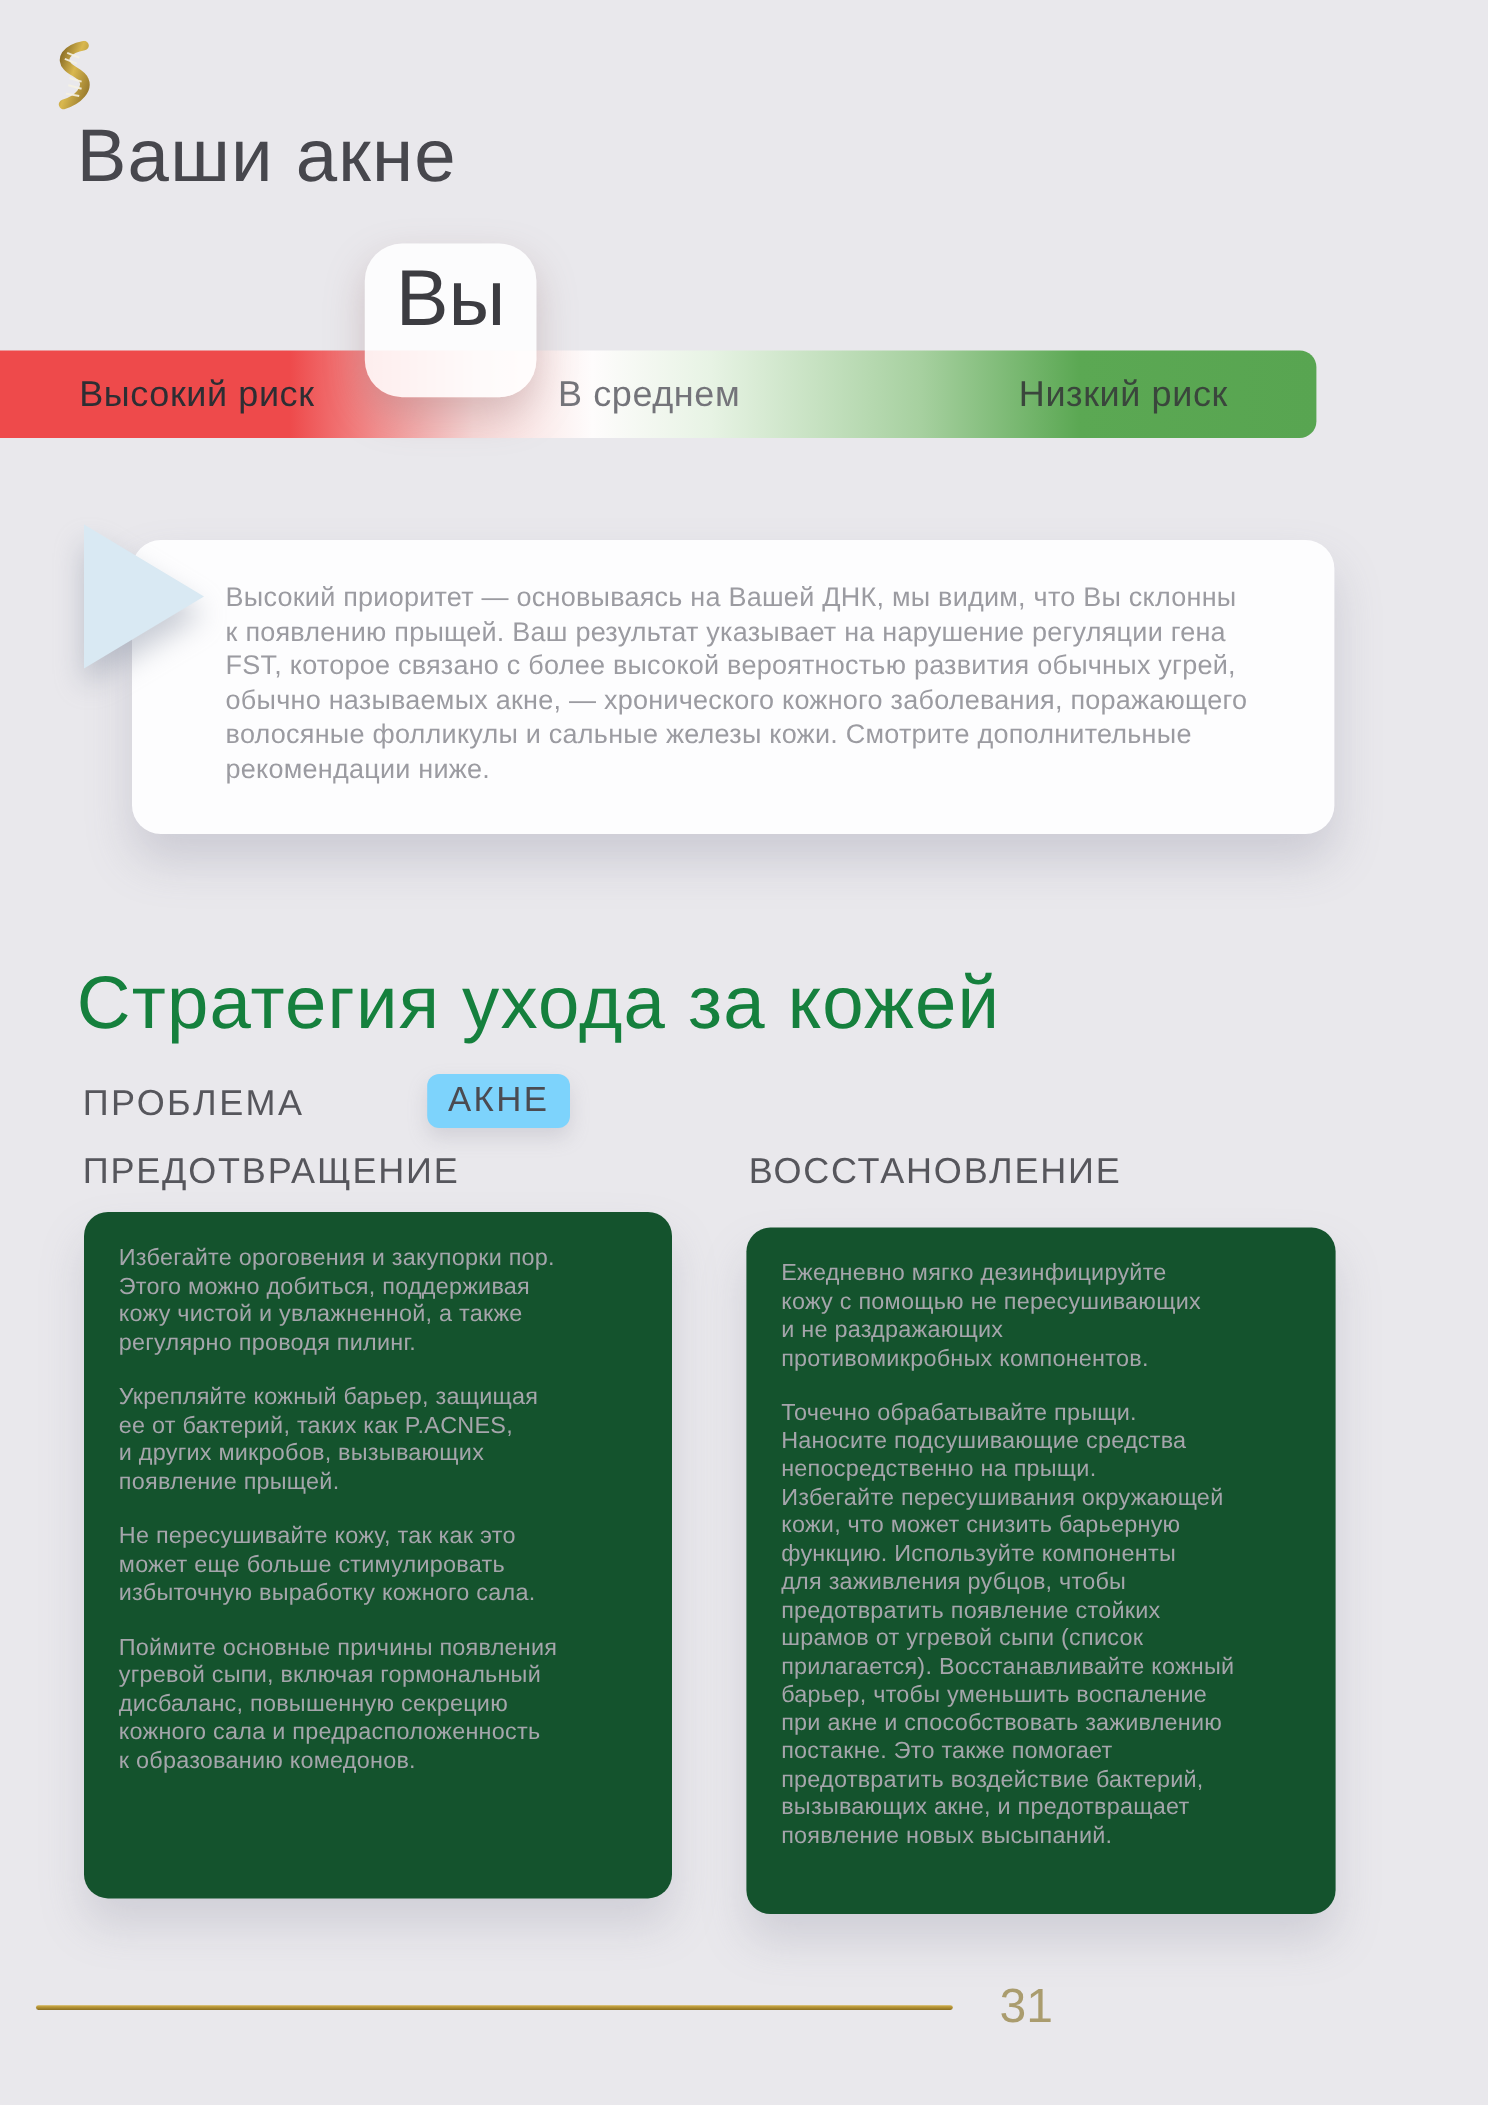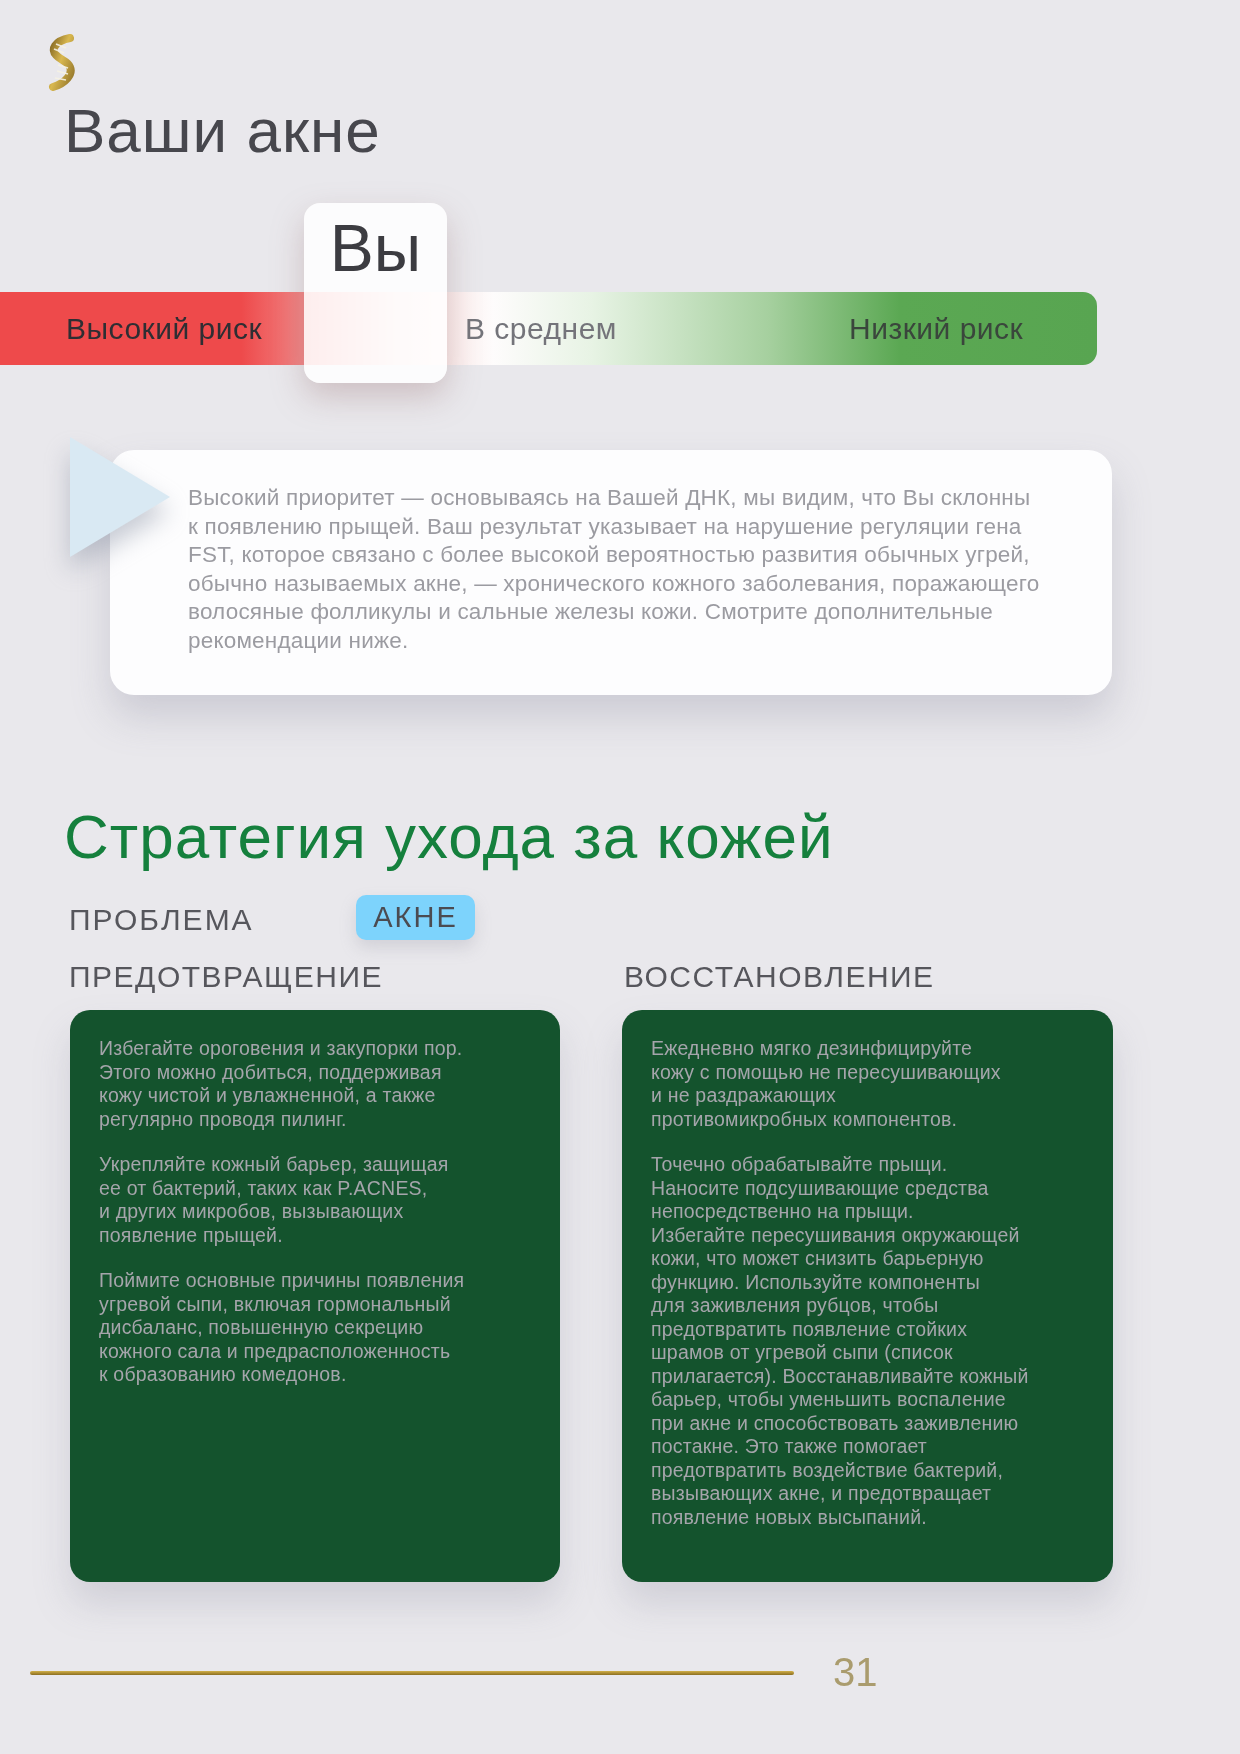--- a/index.html
+++ b/index.html
@@ -26,22 +26,22 @@
       #ee4a4b 0%, #ee4a4b 22%, #f8d8d7 36%, #fefcfc 45%,
       #e7f3e4 54%, #a6d09f 70%, #5ba853 82%, #58a551 100%);
   }
   .risk-label{position:absolute;top:0;height:73px;display:flex;align-items:center;
     font-size:30px;font-weight:300;letter-spacing:.5px;white-space:nowrap;}
   .risk-high{left:66px;color:#2e2e33;text-align:right;}
   .risk-mid{left:465px;color:#74747a;}
   .risk-low{left:849px;color:#3a463c;}
 
   .you-card{
-    left:304px;top:203px;width:143px;height:180px;z-index:2;
-    border-radius:16px;background:rgba(255,255,255,0.86);
+    left:304px;top:203px;width:143px;height:128px;z-index:2;
+    border-radius:31px;background:rgba(255,255,255,0.86);
     box-shadow:0 14px 32px rgba(160,125,130,0.38);
     display:flex;justify-content:center;align-items:flex-start;
   }
   .you-card span{font-size:66px;font-weight:200;color:#3c3c41;margin-top:12px;line-height:1;}
 
   
   .note-card{
     left:110px;top:450px;width:1002px;height:245px;z-index:1;
     background:#fdfdfe;border-radius:24px;
     box-shadow:0 22px 38px rgba(140,140,160,0.30);
@@ -75,21 +75,21 @@
   .col-header{top:960px;font-size:30px;font-weight:300;letter-spacing:1.5px;color:#56565c;white-space:nowrap;}
   .col-header.left{left:69px;}
   .col-header.right{left:624px;}
 
   .text-card{
     top:1010px;height:572px;background:#14532d;border-radius:20px;
     box-shadow:0 22px 36px rgba(140,140,160,0.26);
     box-sizing:border-box;padding:27px 22px 0 29px;
   }
   .text-card.left{left:70px;width:490px;}
-  .text-card.right{left:622px;width:491px;}
+  .text-card.right{left:622px;width:491px;margin-top:13px;}
   .text-card p{
     margin:0 0 22px 0;font-size:19.5px;line-height:23.5px;color:#a5a5ab;
     white-space:pre-line;letter-spacing:.2px;font-weight:300;
   }
 
   
   .footer-line{
     left:30px;top:1671px;width:764px;height:4px;border-radius:2px;
     background:linear-gradient(180deg,#d2b04a 0%,#a8882f 60%,#8a6f24 100%);
   }
@@ -153,20 +153,23 @@
 
 <div class="abs text-card left">
     <p>Избегайте ороговения и закупорки пор.
 Этого можно добиться, поддерживая
 кожу чистой и увлажненной, а также
 регулярно проводя пилинг.</p>
     <p>Укрепляйте кожный барьер, защищая
 ее от бактерий, таких как P.ACNES,
 и других микробов, вызывающих
 появление прыщей.</p>
+    <p>Не пересушивайте кожу, так как это
+может еще больше стимулировать
+избыточную выработку кожного сала.</p>
     <p>Поймите основные причины появления
 угревой сыпи, включая гормональный
 дисбаланс, повышенную секрецию
 кожного сала и предрасположенность
 к образованию комедонов.</p>
   </div>
 <div class="abs text-card right">
     <p>Ежедневно мягко дезинфицируйте
 кожу с помощью не пересушивающих
 и не раздражающих

